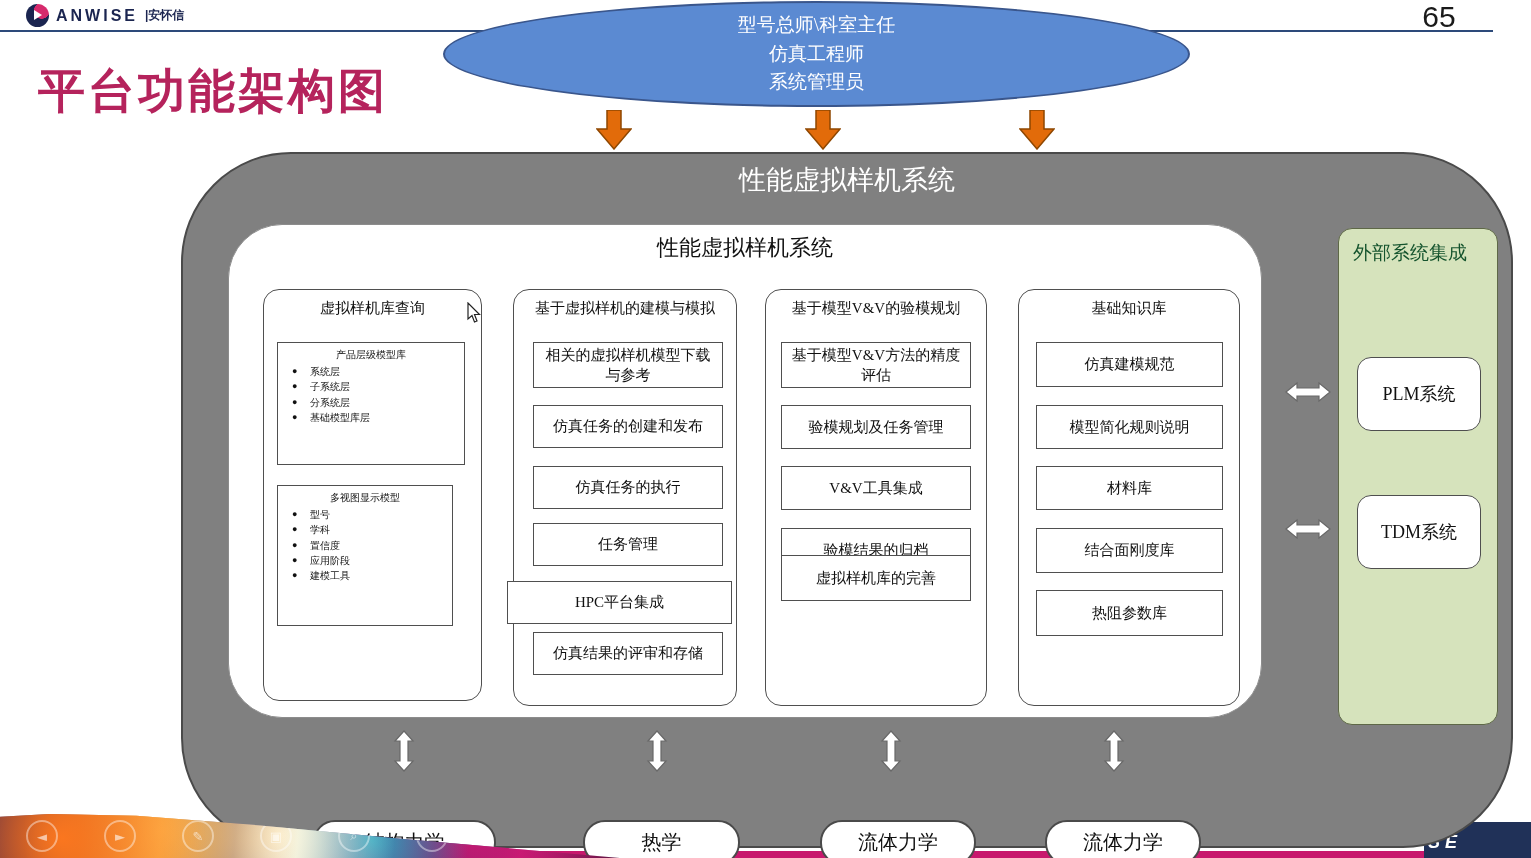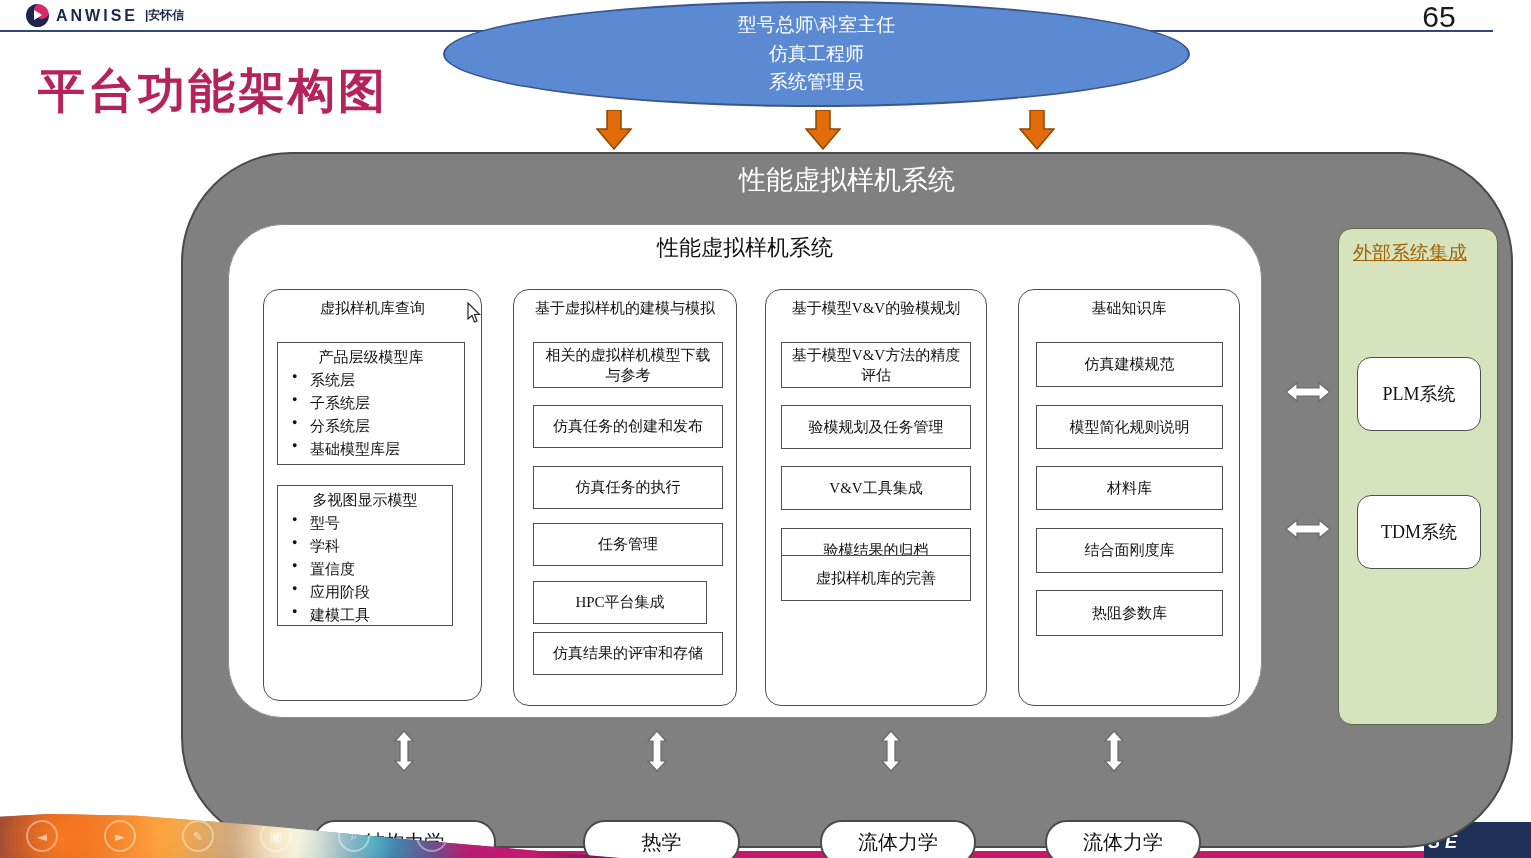--- a/index.html
+++ b/index.html
@@ -31,29 +31,29 @@
   .outer-title{left:181px;top:162px;width:1332px;text-align:center;color:#ffffff;font-size:27px;}
   .white-box{left:228px;top:224px;width:1034px;height:494px;border-radius:54px;
      background:#ffffff;border:1px solid #8c8c8c;box-sizing:border-box;}
   .inner-title{left:228px;top:233px;width:1034px;text-align:center;color:#111111;font-size:22px;}
   
   .col{background:#ffffff;border:1px solid #4f4f4f;border-radius:16px;box-sizing:border-box;}
   .col-title{position:absolute;left:0;top:9px;width:100%;text-align:center;font-size:15px;color:#111;}
   .item-box{background:#ffffff;border:1px solid #4f4f4f;box-sizing:border-box;display:flex;
      align-items:center;justify-content:center;text-align:center;font-size:15px;color:#111;
      line-height:1.35;padding:0 8px;}
-  .group-box{background:#ffffff;border:1px solid #4f4f4f;box-sizing:border-box;font-size:15px;color:#111;}
+  .group-box{background:#ffffff;border:1px solid #4f4f4f;box-sizing:border-box;font-size:10px;color:#111;}
   .group-head{text-align:center;margin-top:5px;}
   .group-box ul{margin:2px 0 0 0;padding:0 0 0 14px;list-style:none;}
   .group-box li{position:relative;padding-left:18px;line-height:1.53;}
   .group-box li::before{content:"\25CF";position:absolute;left:0;top:1px;font-size:9px;}
   
   .green-panel{left:1338px;top:228px;width:160px;height:497px;border-radius:14px;
      background:#d6e3bc;border:1px solid #5e6847;box-sizing:border-box;}
-  .green-title{left:1338px;top:240px;width:144px;text-align:center;font-size:19px;color:#a16207;text-decoration:underline;}
+  .green-title{left:1338px;top:240px;width:144px;text-align:center;font-size:19px;color:#14532d;}
   .ext-box{background:#ffffff;border:1.5px solid #4f4f4f;border-radius:14px;box-sizing:border-box;
      display:flex;align-items:center;justify-content:center;font-size:18px;color:#111;}
   
   .disc-box{background:#ffffff;border:2px solid #4a4a4a;border-radius:22px;box-sizing:border-box;
      display:flex;align-items:center;justify-content:center;font-size:20px;color:#111;margin-top:41px;}
   
   .magenta-strip{left:0;top:851px;width:1531px;height:7px;background:#c8186d;}
   .navy-block{left:1424px;top:822px;width:107px;height:36px;background:#203158;}
   .brand-partial{left:1428px;top:832px;color:#ffffff;font-family:"Liberation Sans",sans-serif;
      font-weight:bold;font-style:italic;font-size:18px;letter-spacing:5px;}
@@ -120,21 +120,21 @@
     </ul>
   </div>
 
   <div class="abs col" style="left:513px;top:289px;width:224px;height:417px;">
     <div class="col-title">基于虚拟样机的建模与模拟</div>
   </div>
   <div class="abs item-box" style="left:533px;top:342px;width:190px;height:46px;">相关的虚拟样机模型下载与参考</div>
   <div class="abs item-box" style="left:533px;top:405px;width:190px;height:43px;">仿真任务的创建和发布</div>
   <div class="abs item-box" style="left:533px;top:466px;width:190px;height:43px;">仿真任务的执行</div>
   <div class="abs item-box" style="left:533px;top:523px;width:190px;height:43px;">任务管理</div>
-  <div class="abs item-box" style="left:533px;top:581px;width:174px;height:43px;">HPC平台集成</div>
+  <div class="abs item-box" style="left:507px;top:581px;width:225px;height:43px;">HPC平台集成</div>
   <div class="abs item-box" style="left:533px;top:632px;width:190px;height:43px;">仿真结果的评审和存储</div>
 
   <div class="abs col" style="left:765px;top:289px;width:222px;height:417px;">
     <div class="col-title">基于模型V&amp;V的验模规划</div>
   </div>
   <div class="abs item-box" style="left:781px;top:342px;width:190px;height:46px;">基于模型V&amp;V方法的精度评估</div>
   <div class="abs item-box" style="left:781px;top:405px;width:190px;height:44px;">验模规划及任务管理</div>
   <div class="abs item-box" style="left:781px;top:466px;width:190px;height:44px;">V&amp;V工具集成</div>
   <div class="abs item-box" style="left:781px;top:528px;width:190px;height:45px;">验模结果的归档</div>
   <div class="abs item-box" style="left:781px;top:555px;width:190px;height:46px;">虚拟样机库的完善</div>

